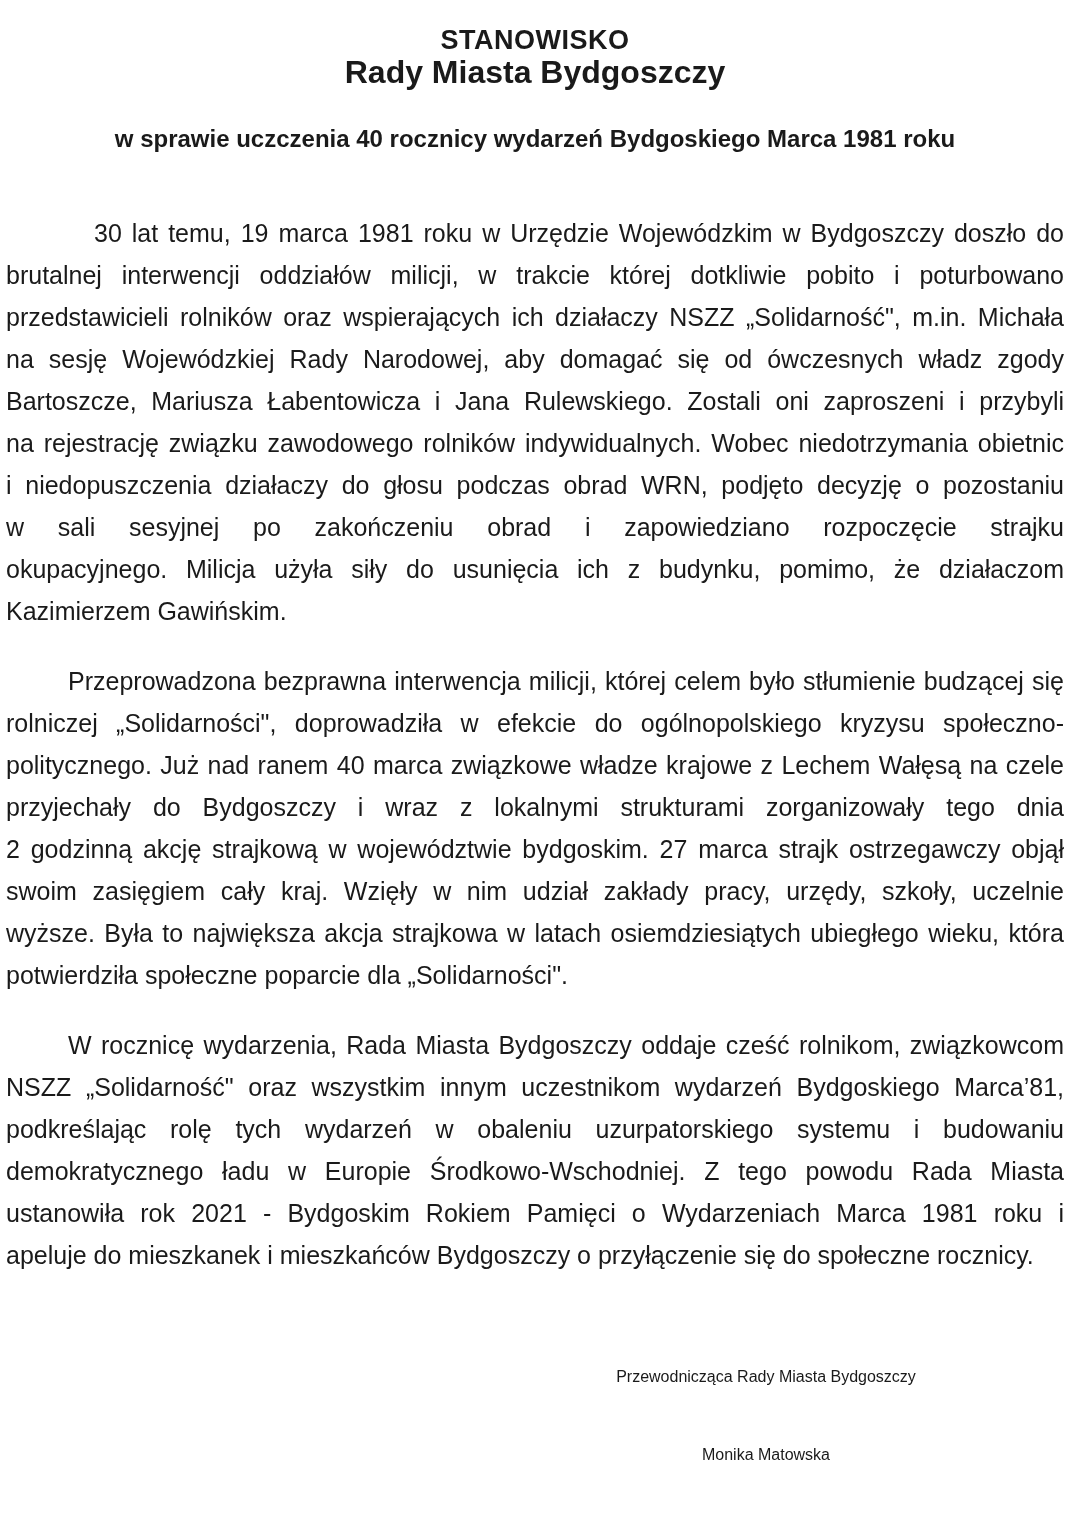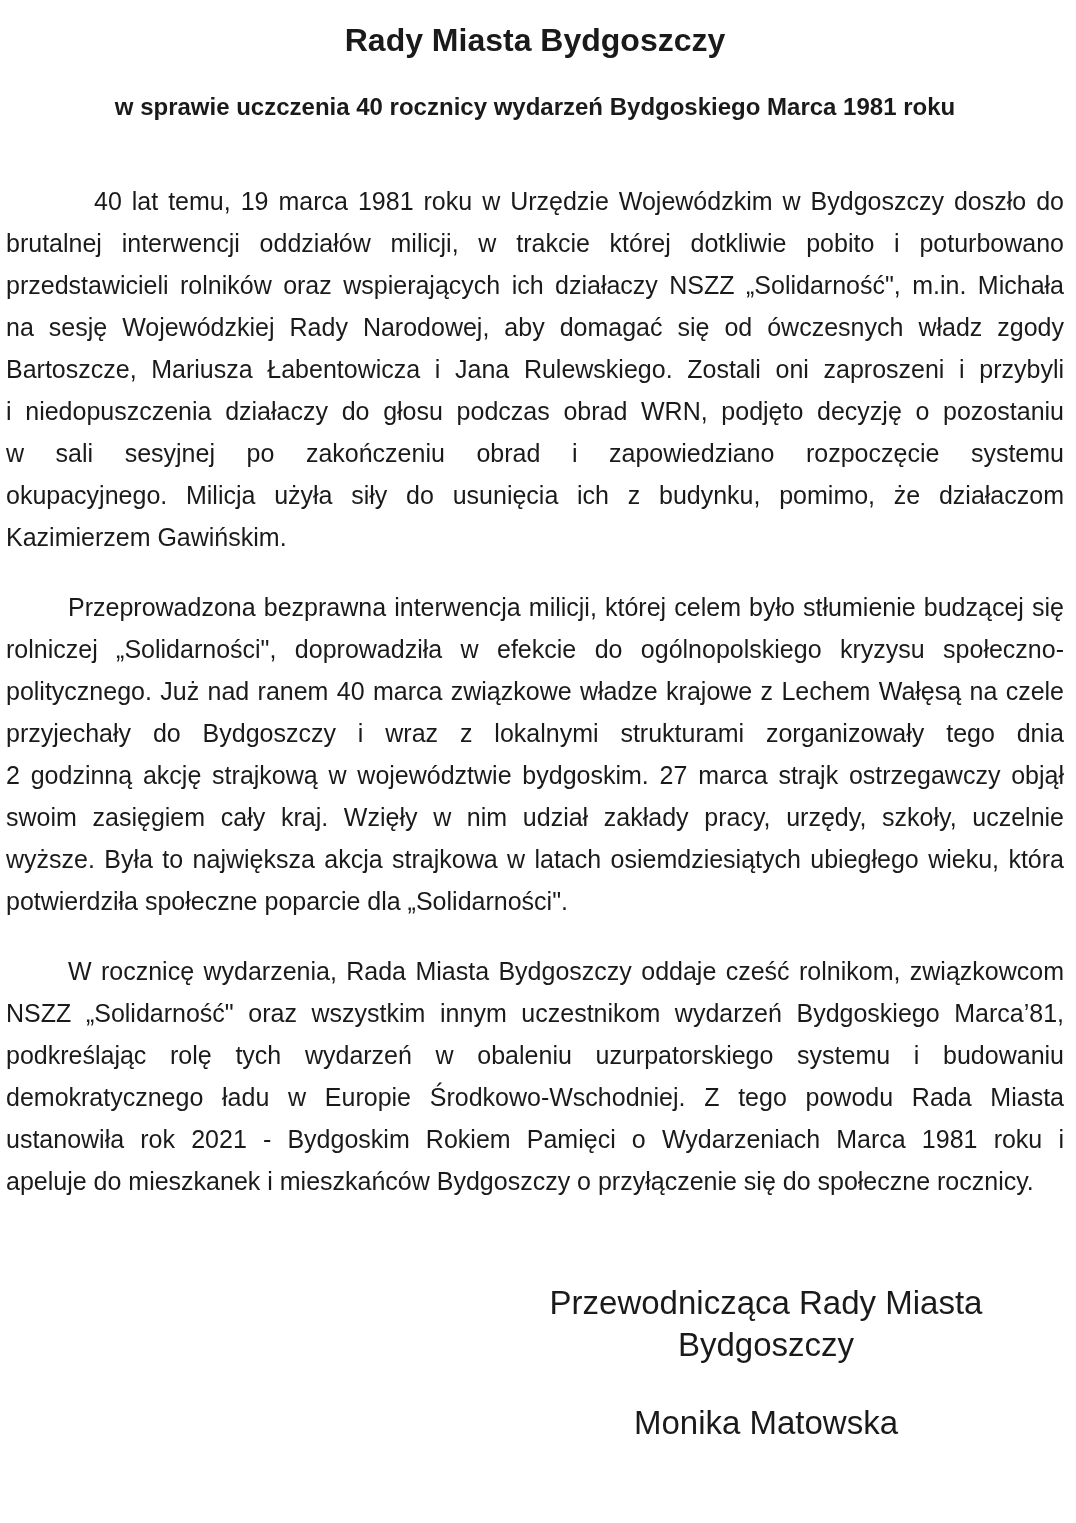--- a/index.html
+++ b/index.html
@@ -49,41 +49,43 @@
     text-align-last: justify;
   }
   .line.last { text-align-last: left; }
   .paragraph:nth-child(1) .line:first-child { text-indent: 88px; }
   .paragraph:nth-child(n+2) .line:first-child { text-indent: 62px; }
   .signature {
     margin-top: 80px;
     margin-left: 460px;
     width: 600px;
     text-align: center;
-    font-size: 33px;
+    font-size: 16px;
     line-height: 42px;
   }
   .signature-name { margin-top: 36px; }
 </style>
 </head>
 <body>
 
 <div class="page">
+  <div class="doc-title">STANOWISKO</div>
   <div class="doc-org">Rady Miasta Bydgoszczy</div>
   <div class="doc-subject">w sprawie uczczenia 40 rocznicy wydarzeń Bydgoskiego Marca 1981 roku</div>
 
   <div class="doc-body">
       <div class="paragraph">
-        <div class="line">40 lat temu, 19 marca 1981 roku w Urzędzie Wojewódzkim w Bydgoszczy doszło do</div>
+        <div class="line">30 lat temu, 19 marca 1981 roku w Urzędzie Wojewódzkim w Bydgoszczy doszło do</div>
         <div class="line">brutalnej interwencji oddziałów milicji, w trakcie której dotkliwie pobito i poturbowano</div>
         <div class="line">przedstawicieli rolników oraz wspierających ich działaczy NSZZ „Solidarność", m.in. Michała</div>
         <div class="line">na sesję Wojewódzkiej Rady Narodowej, aby domagać się od ówczesnych władz zgody</div>
         <div class="line">Bartoszcze, Mariusza Łabentowicza i Jana Rulewskiego. Zostali oni zaproszeni i przybyli</div>
+        <div class="line">na rejestrację związku zawodowego rolników indywidualnych. Wobec niedotrzymania obietnic</div>
         <div class="line">i niedopuszczenia działaczy do głosu podczas obrad WRN, podjęto decyzję o pozostaniu</div>
-        <div class="line">w sali sesyjnej po zakończeniu obrad i zapowiedziano rozpoczęcie systemu</div>
+        <div class="line">w sali sesyjnej po zakończeniu obrad i zapowiedziano rozpoczęcie strajku</div>
         <div class="line">okupacyjnego. Milicja użyła siły do usunięcia ich z budynku, pomimo, że działaczom</div>
         <div class="line last">Kazimierzem Gawińskim.</div>
       </div>
       <div class="paragraph">
         <div class="line">Przeprowadzona bezprawna interwencja milicji, której celem było stłumienie budzącej się</div>
         <div class="line">rolniczej „Solidarności", doprowadziła w efekcie do ogólnopolskiego kryzysu społeczno-</div>
         <div class="line">politycznego. Już nad ranem 40 marca związkowe władze krajowe z Lechem Wałęsą na czele</div>
         <div class="line">przyjechały do Bydgoszczy i wraz z lokalnymi strukturami zorganizowały tego dnia</div>
         <div class="line">2 godzinną akcję strajkową w województwie bydgoskim. 27 marca strajk ostrzegawczy objął</div>
         <div class="line">swoim zasięgiem cały kraj. Wzięły w nim udział zakłady pracy, urzędy, szkoły, uczelnie</div>

